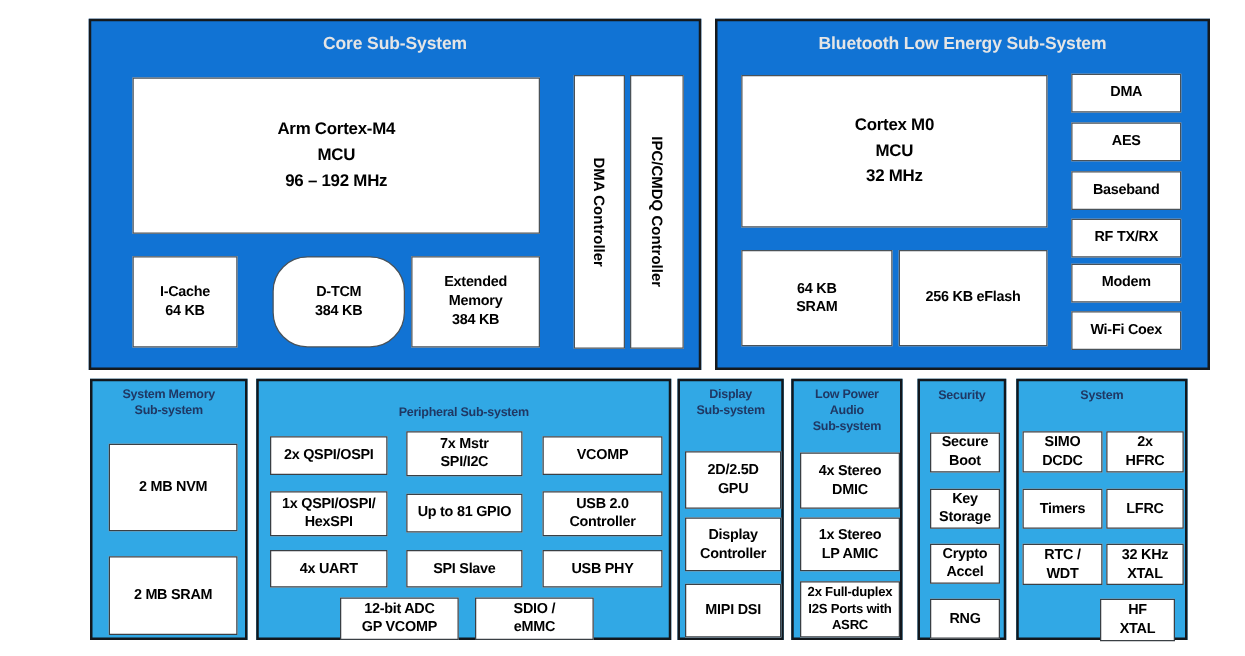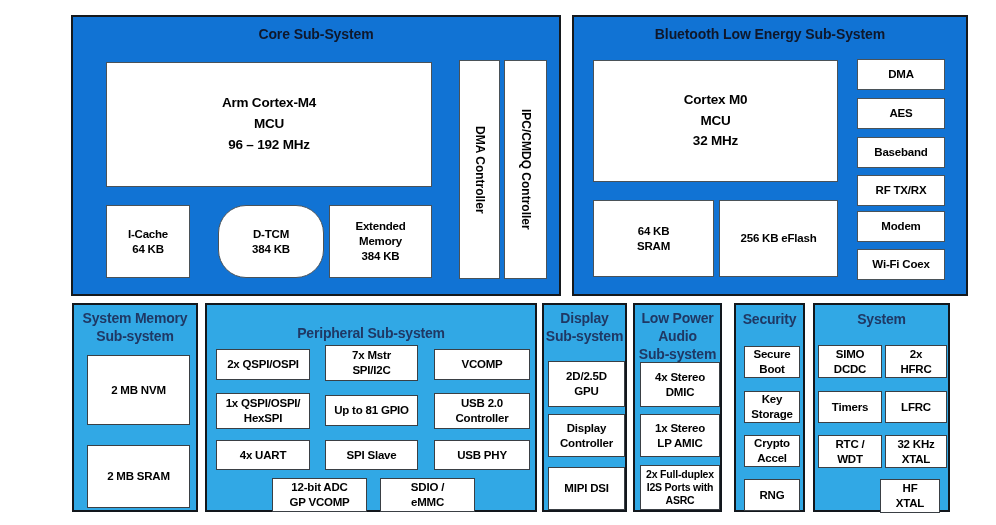--- a/index.html
+++ b/index.html
@@ -12,25 +12,25 @@
   .sect-dark {
     position:absolute; background:var(--dark_blue,#1173D4);
     border:2px solid #15191d; box-sizing:border-box;
   }
   .sect-light {
     position:absolute; background:var(--light_blue,#31A8E5);
     border:2px solid #12171c; box-sizing:border-box;
   }
   .title {
     position:absolute; left:0; right:0; text-align:center;
-    color:#0f172a; font-weight:bold; font-size:14px; letter-spacing:-0.1px;
+    color:#e5e5e5; font-weight:bold; font-size:14px; letter-spacing:-0.1px;
   }
   .lhead {
     position:absolute; left:0; right:0; text-align:center;
-    color:var(--navy,#1F3864); font-weight:bold; font-size:14px;
+    color:var(--navy,#1F3864); font-weight:bold; font-size:10px;
     line-height:1.28; letter-spacing:-0.2px;
   }
   .wbox {
     position:absolute; background:#ffffff; box-sizing:border-box;
     border:1.5px solid #3a3f44;
     display:flex; align-items:center; justify-content:center;
     text-align:center; color:#000000;
     font-size:11.5px; font-weight:600; line-height:1.3; letter-spacing:-0.2px;
   }
   .sect-dark .wbox { border:1px solid #4a5258; }

